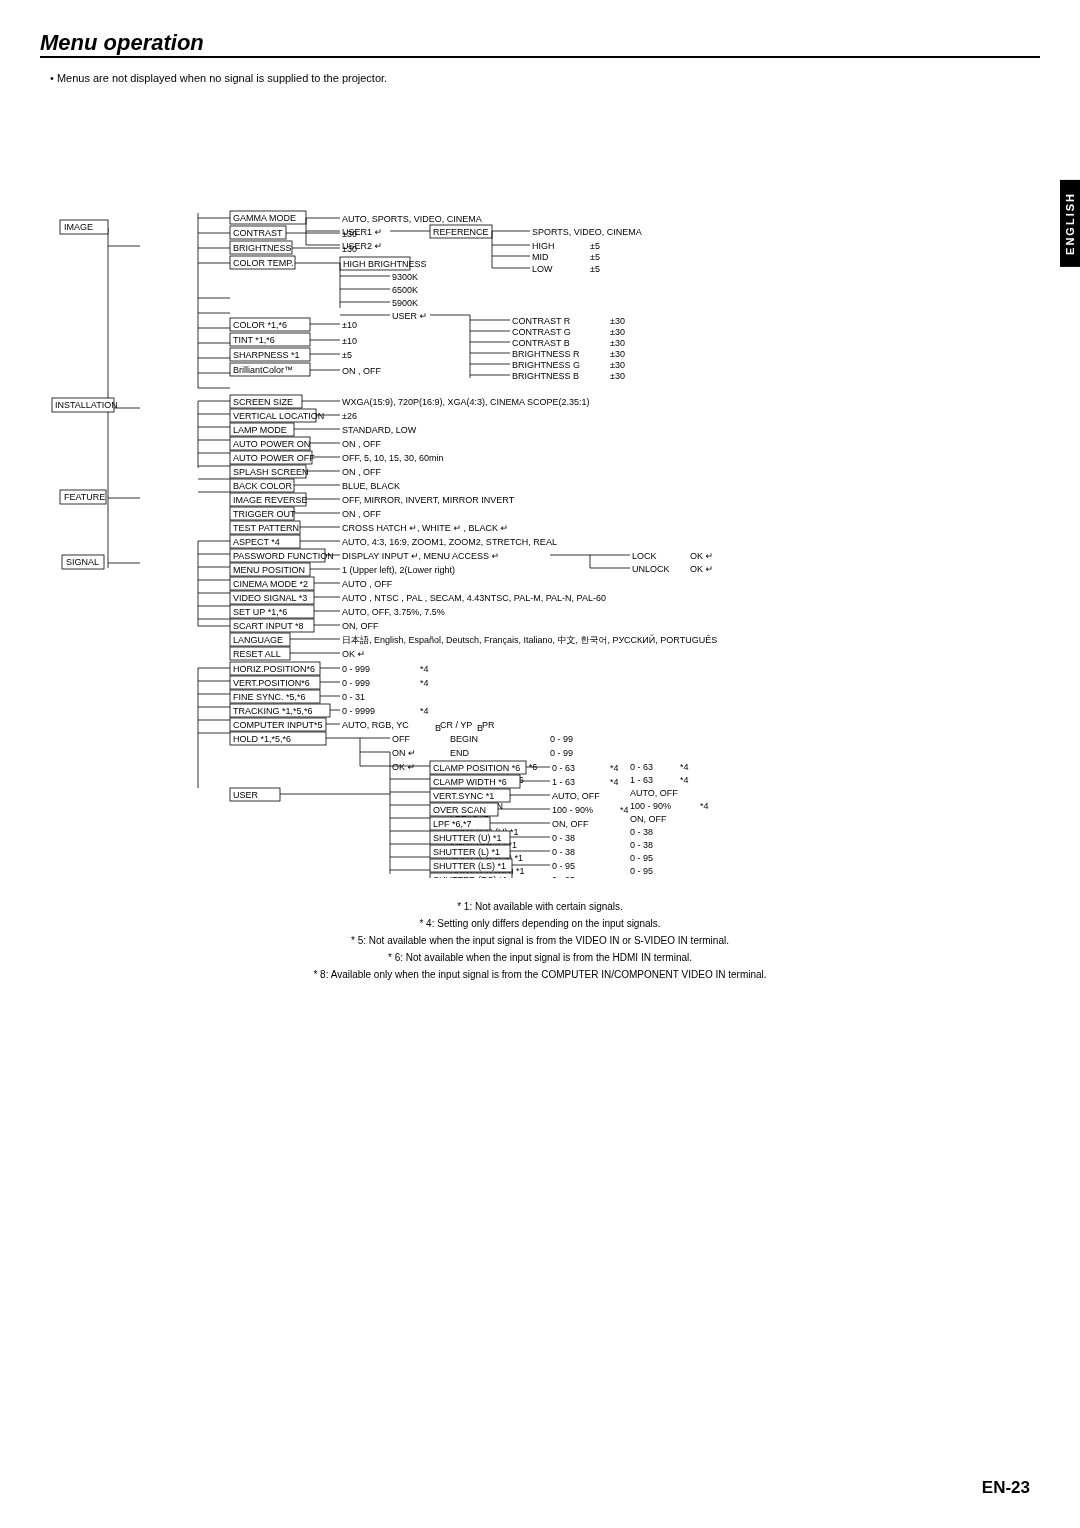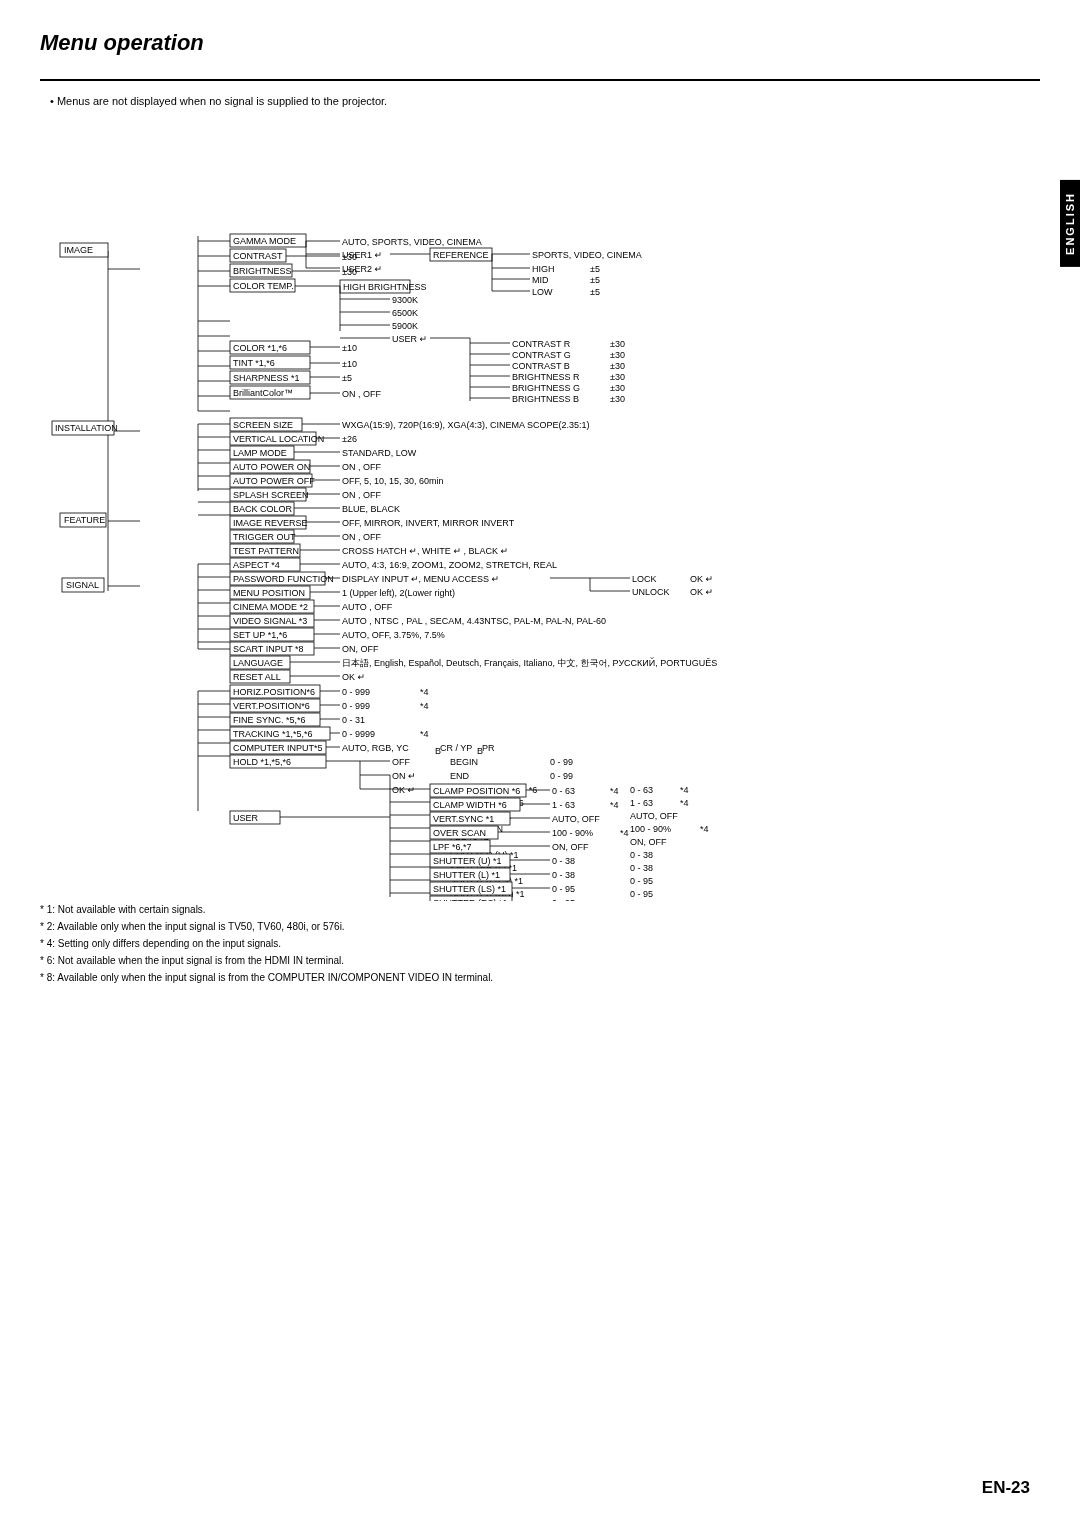--- a/index.html
+++ b/index.html
@@ -12,21 +12,21 @@
       min-height: 1528px;
       position: relative;
       padding: 30px 40px 40px 40px;
     }
 
     .page-title {
       font-size: 22px;
       font-weight: bold;
       font-style: italic;
       border-bottom: 2px solid #000;
-      padding-bottom: 23px;
+      padding-bottom: 0;
       margin-bottom: 14px;
     }
 
     .bullet-note {
       font-size: 11px;
       margin-bottom: 14px;
       margin-left: 10px;
     }
 
     .english-tab {
@@ -46,22 +46,24 @@
 
     .menu-diagram {
       position: relative;
       font-size: 9px;
       margin-left: 10px;
       line-height: 1.3;
     }
 
     
     .footnotes {
+      margin-top: 20px;
       font-size: 10px;
       line-height: 1.7;
+      text-align: center;
     }
 
     .page-num {
       position: absolute;
       bottom: 30px;
       right: 50px;
       font-size: 17px;
       font-weight: bold;
     }
 
@@ -495,19 +497,19 @@
   <rect x="380" y="775" width="82" height="13" fill="white" stroke="#000" stroke-width="0.8"></rect>
   <text x="383" y="785" font-size="9">SHUTTER (RS)  *1</text>
   <line x1="462" y1="781" x2="500" y2="781" stroke="#000" stroke-width="0.8"></line>
   <text x="502" y="785" font-size="9">0 - 95</text>
 
 </svg>
 </div>
 
 <div class="footnotes">
   <div>* 1: Not available with certain signals.</div>
-  <div>* 2: Available only when the input signal is TV50, TV60, 480i, or 576i.</div>
   <div>* 4: Setting only differs depending on the input signals.</div>
+  <div>* 5: Not available when the input signal is from the VIDEO IN or S-VIDEO IN terminal.</div>
   <div>* 6: Not available when the input signal is from the HDMI IN terminal.</div>
   <div>* 8: Available only when the input signal is from the COMPUTER IN/COMPONENT VIDEO IN terminal.</div>
 </div>
 
 <div class="page-num">EN-23</div>
 
 </body></html>

